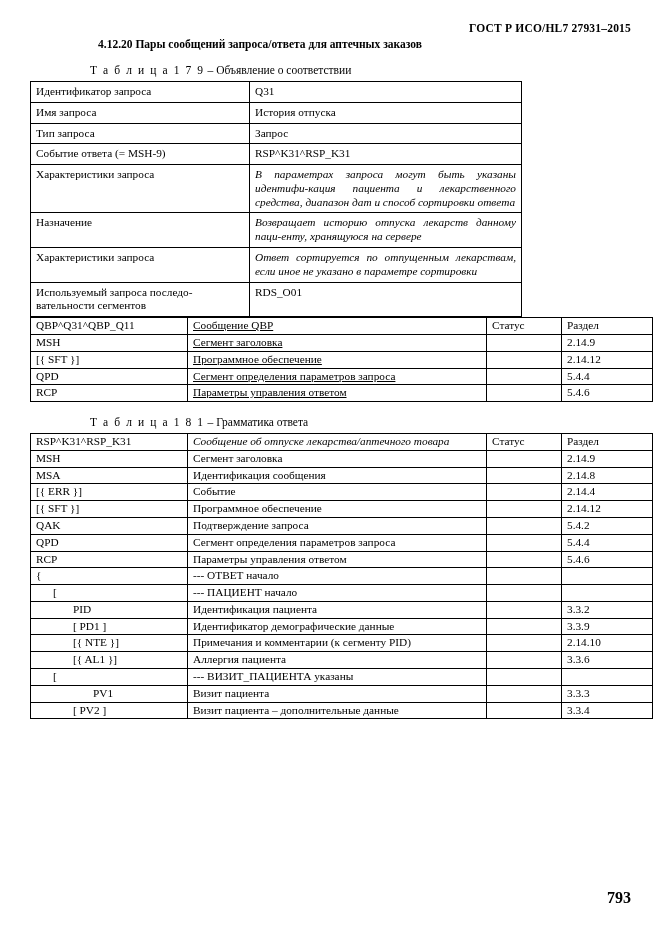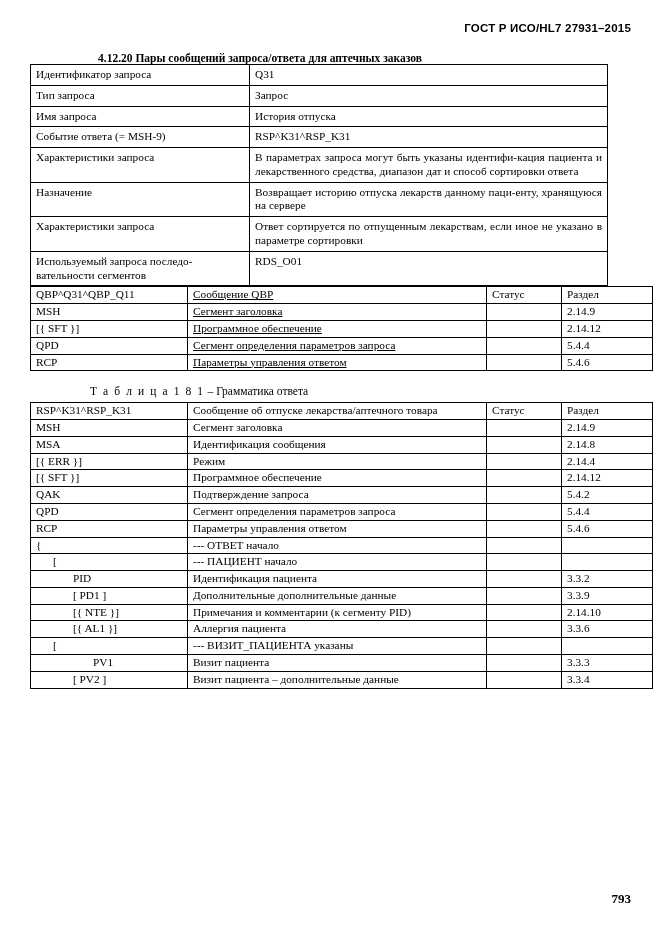--- a/index.html
+++ b/index.html
@@ -17,46 +17,46 @@
   }
   .page {
     position: relative;
     width: 661px;
     height: 935px;
     box-sizing: border-box;
     padding: 0 28px;
   }
   .header {
     text-align: right;
-    font-family: Liberation Sans, sans-serif;
+    font-family: Liberation Serif, serif;
     font-weight: bold;
     font-size: 11.5px;
     letter-spacing: 0.2px;
     padding-top: 22px;
     padding-right: 2px;
   }
   .section-title {
     font-family: "Liberation Serif", serif;
     font-weight: bold;
     font-size: 11.5px;
-    margin-top: 18px;
+    margin-top: 4px;
     margin-left: 70px;
   }
   .table-caption {
     font-size: 11.5px;
     margin-top: 14px;
     margin-bottom: 5px;
     margin-left: 62px;
   }
   .table-caption .sp {
     letter-spacing: 1.6px;
   }
   table {
     border-collapse: collapse;
-    width: 578px;
+    width: 492px;
     margin-left: 2px;
     table-layout: fixed;
   }
   table td {
     border: 1px solid #000000;
     font-size: 11.3px;
     padding: 2px 5px 2px 5px;
     vertical-align: top;
     line-height: 1.22;
   }
@@ -71,55 +71,60 @@
   #t180 td { padding-top: 1px; padding-bottom: 1px; }
   
   #t181 td.c1 { width: 146px; }
   #t181 td.c2 { width: 288px; }
   #t181 td.c3 { width: 64px; }
   #t181 td.c4 { width: 80px; }
   #t181 td { padding-top: 1px; padding-bottom: 1px; }
   .indent1 { padding-left: 22px !important; }
   .indent2 { padding-left: 42px !important; }
   .indent3 { padding-left: 62px !important; }
-  .just { text-align: justify; }
+  .just { text-align: justify; font-style: italic; }
   .page-number {
     position: absolute;
     right: 30px;
     bottom: 28px;
-    font-size: 13px;
+    font-size: 16px;
     font-weight: bold;
   }
 </style>
 </head>
 <body>
 
 <div class="page">
 
   <div class="header">ГОСТ Р ИСО/HL7 27931–2015</div>
 
   <div class="section-title">
     <span>4.12.20</span>
     <span>Пары сообщений запроса/ответа для аптечных заказов</span>
   </div>
 
+  <div class="table-caption">
+    <span class="sp">Т а б л и ц а  1 7 9</span>
+    <span>–</span>
+    <span>Объявление о соответствии</span>
+  </div>
 
   <table id="t179">
     <tbody>
       <tr>
         <td class="k">Идентификатор запроса</td>
         <td>Q31</td>
       </tr>
       <tr>
+        <td class="k">Имя запроса</td>
+        <td>История отпуска</td>
+      </tr>
+      <tr>
         <td class="k">Тип запроса</td>
         <td>Запрос</td>
-      </tr>
-      <tr>
-        <td class="k">Имя запроса</td>
-        <td>История отпуска</td>
       </tr>
       <tr>
         <td class="k">Событие ответа (= MSH-9)</td>
         <td>RSP^K31^RSP_K31</td>
       </tr>
       <tr>
         <td class="k">Характеристики запроса</td>
         <td class="just">В параметрах запроса могут быть указаны идентифи-кация пациента и лекарственного средства, диапазон дат и способ сортировки ответа</td>
       </tr>
       <tr>
@@ -194,21 +199,21 @@
         <td class="c4">2.14.9</td>
       </tr>
       <tr>
         <td class="c1">MSA</td>
         <td class="c2">Идентификация сообщения</td>
         <td class="c3"></td>
         <td class="c4">2.14.8</td>
       </tr>
       <tr>
         <td class="c1">[{ ERR }]</td>
-        <td class="c2">Режим</td>
+        <td class="c2">Событие</td>
         <td class="c3"></td>
         <td class="c4">2.14.4</td>
       </tr>
       <tr>
         <td class="c1">[{ SFT }]</td>
         <td class="c2">Программное обеспечение</td>
         <td class="c3"></td>
         <td class="c4">2.14.12</td>
       </tr>
       <tr>
@@ -242,21 +247,21 @@
         <td class="c4"></td>
       </tr>
       <tr>
         <td class="c1 indent2">PID</td>
         <td class="c2">Идентификация пациента</td>
         <td class="c3"></td>
         <td class="c4">3.3.2</td>
       </tr>
       <tr>
         <td class="c1 indent2">[  PD1  ]</td>
-        <td class="c2">Дополнительные дополнительные данные</td>
+        <td class="c2">Идентификатор демографические данные</td>
         <td class="c3"></td>
         <td class="c4">3.3.9</td>
       </tr>
       <tr>
         <td class="c1 indent2">[{ NTE }]</td>
         <td class="c2">Примечания и комментарии (к сегменту PID)</td>
         <td class="c3"></td>
         <td class="c4">2.14.10</td>
       </tr>
       <tr>

